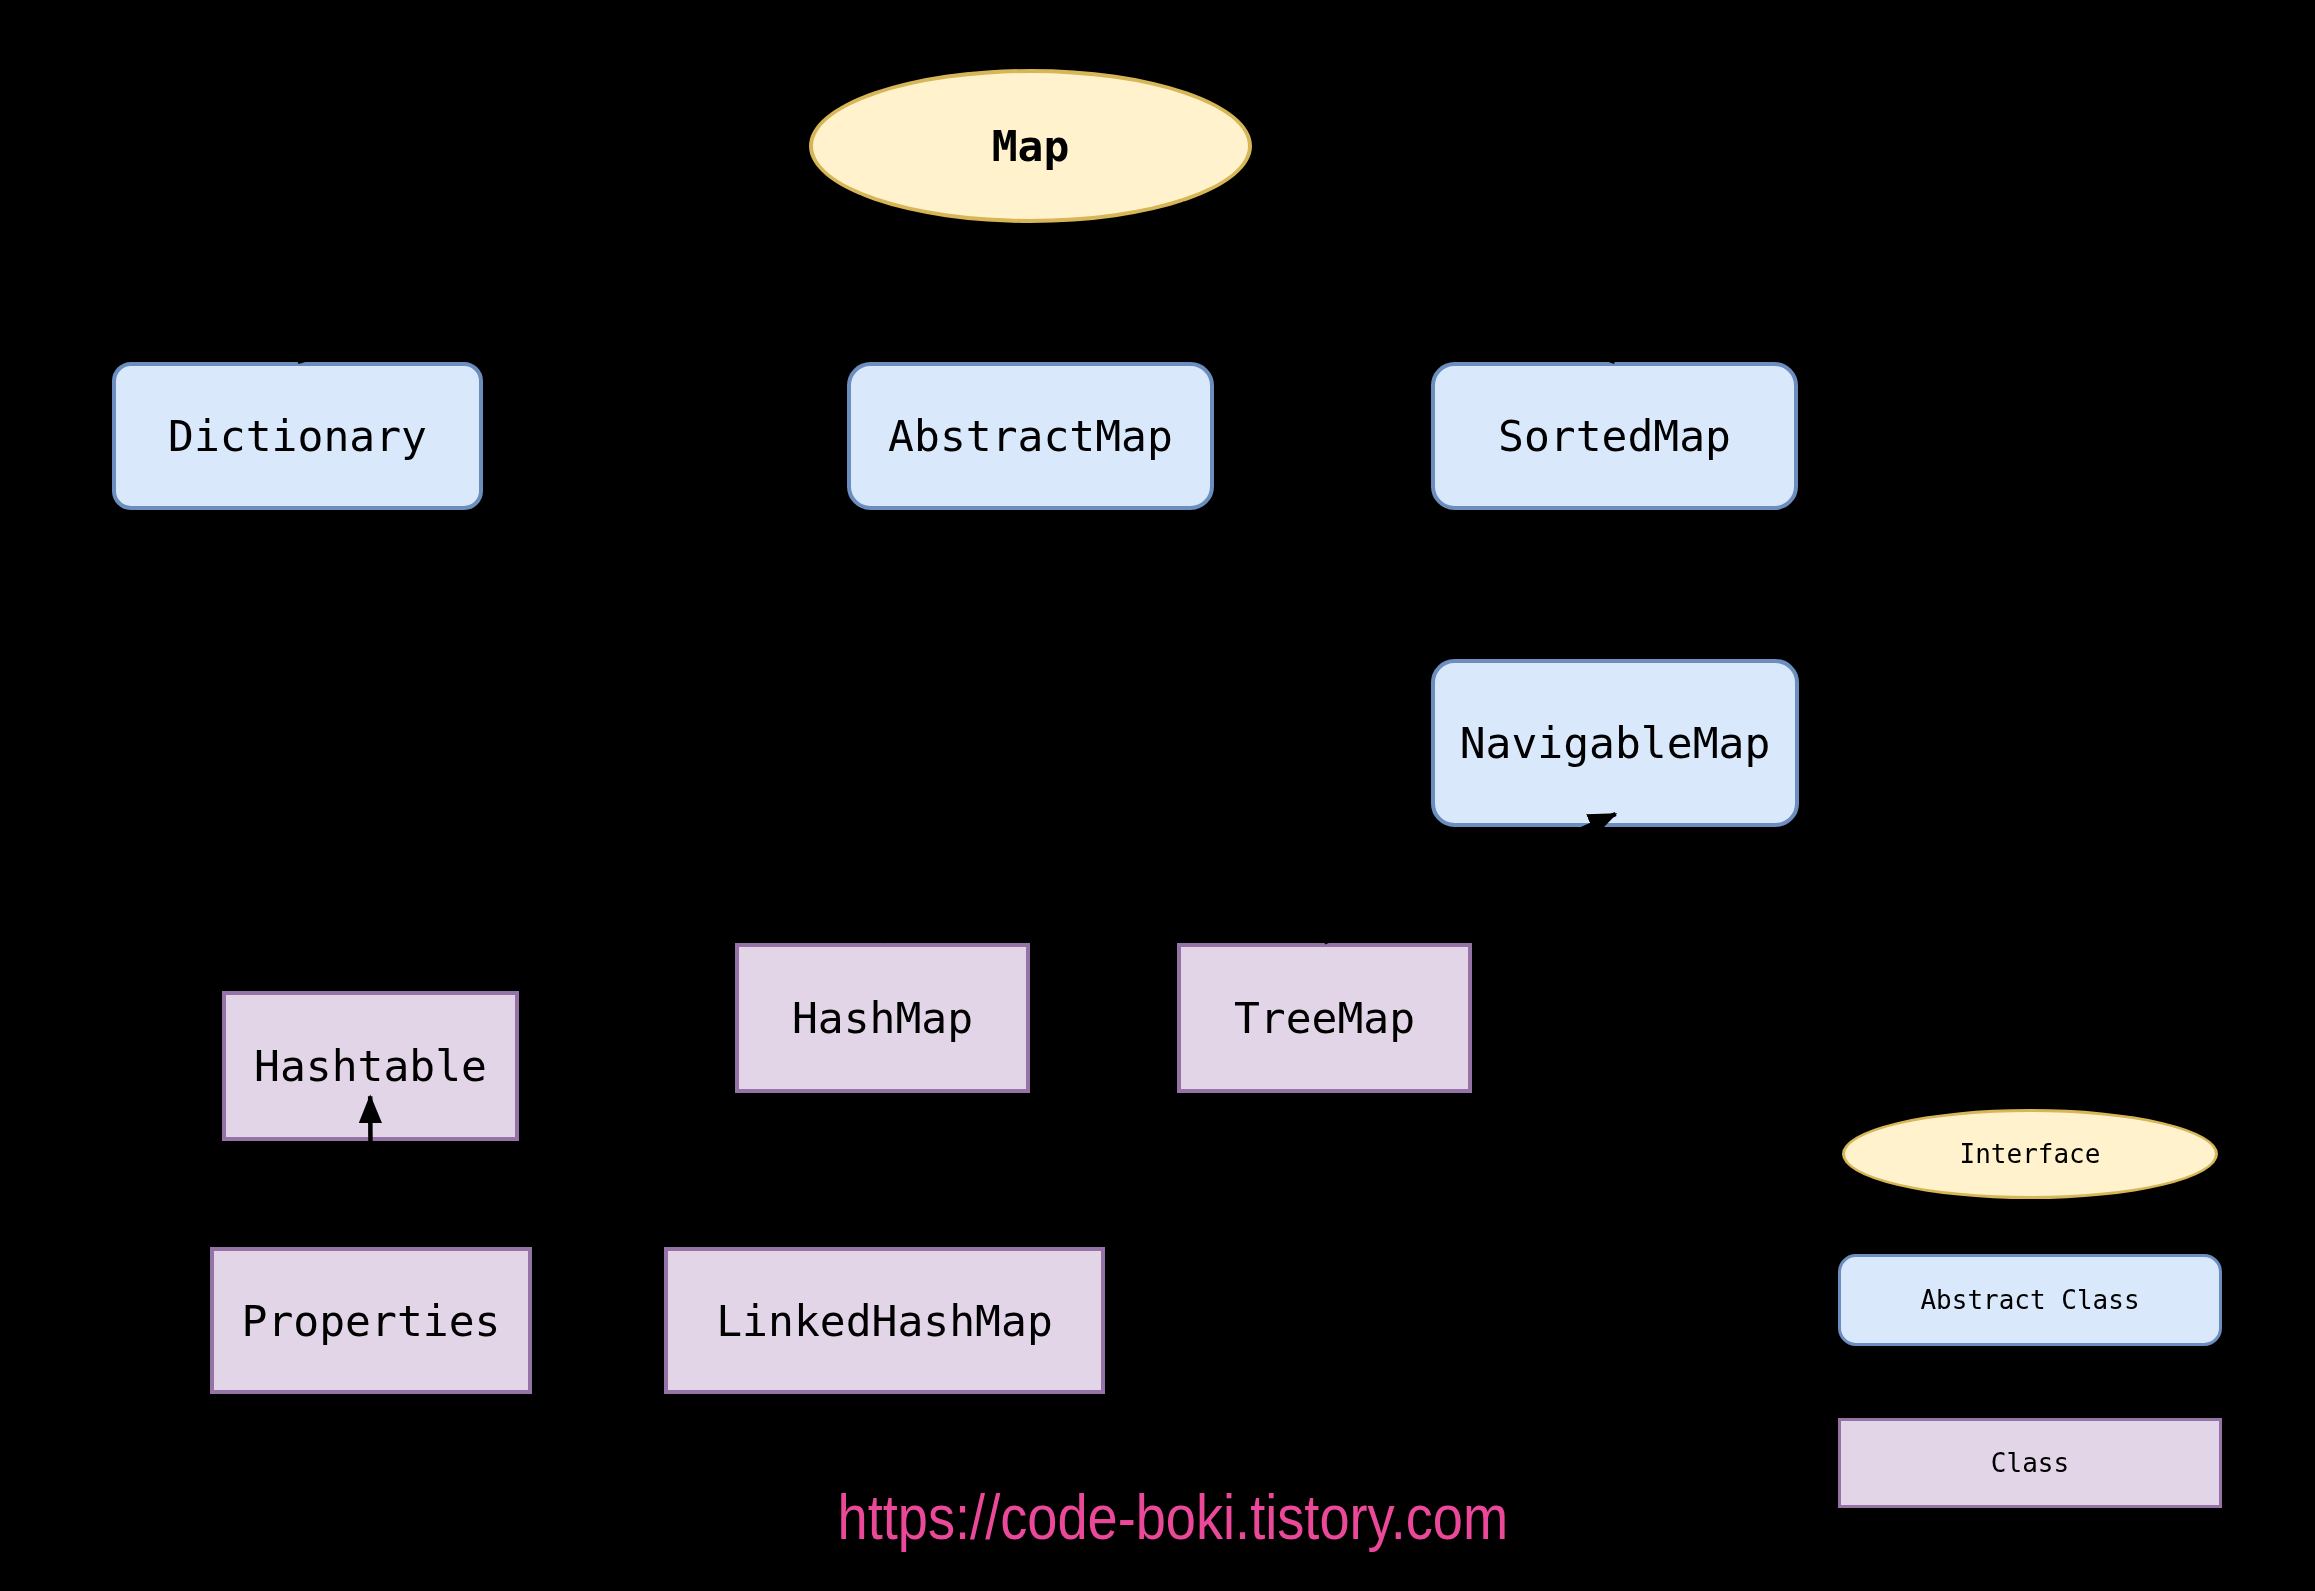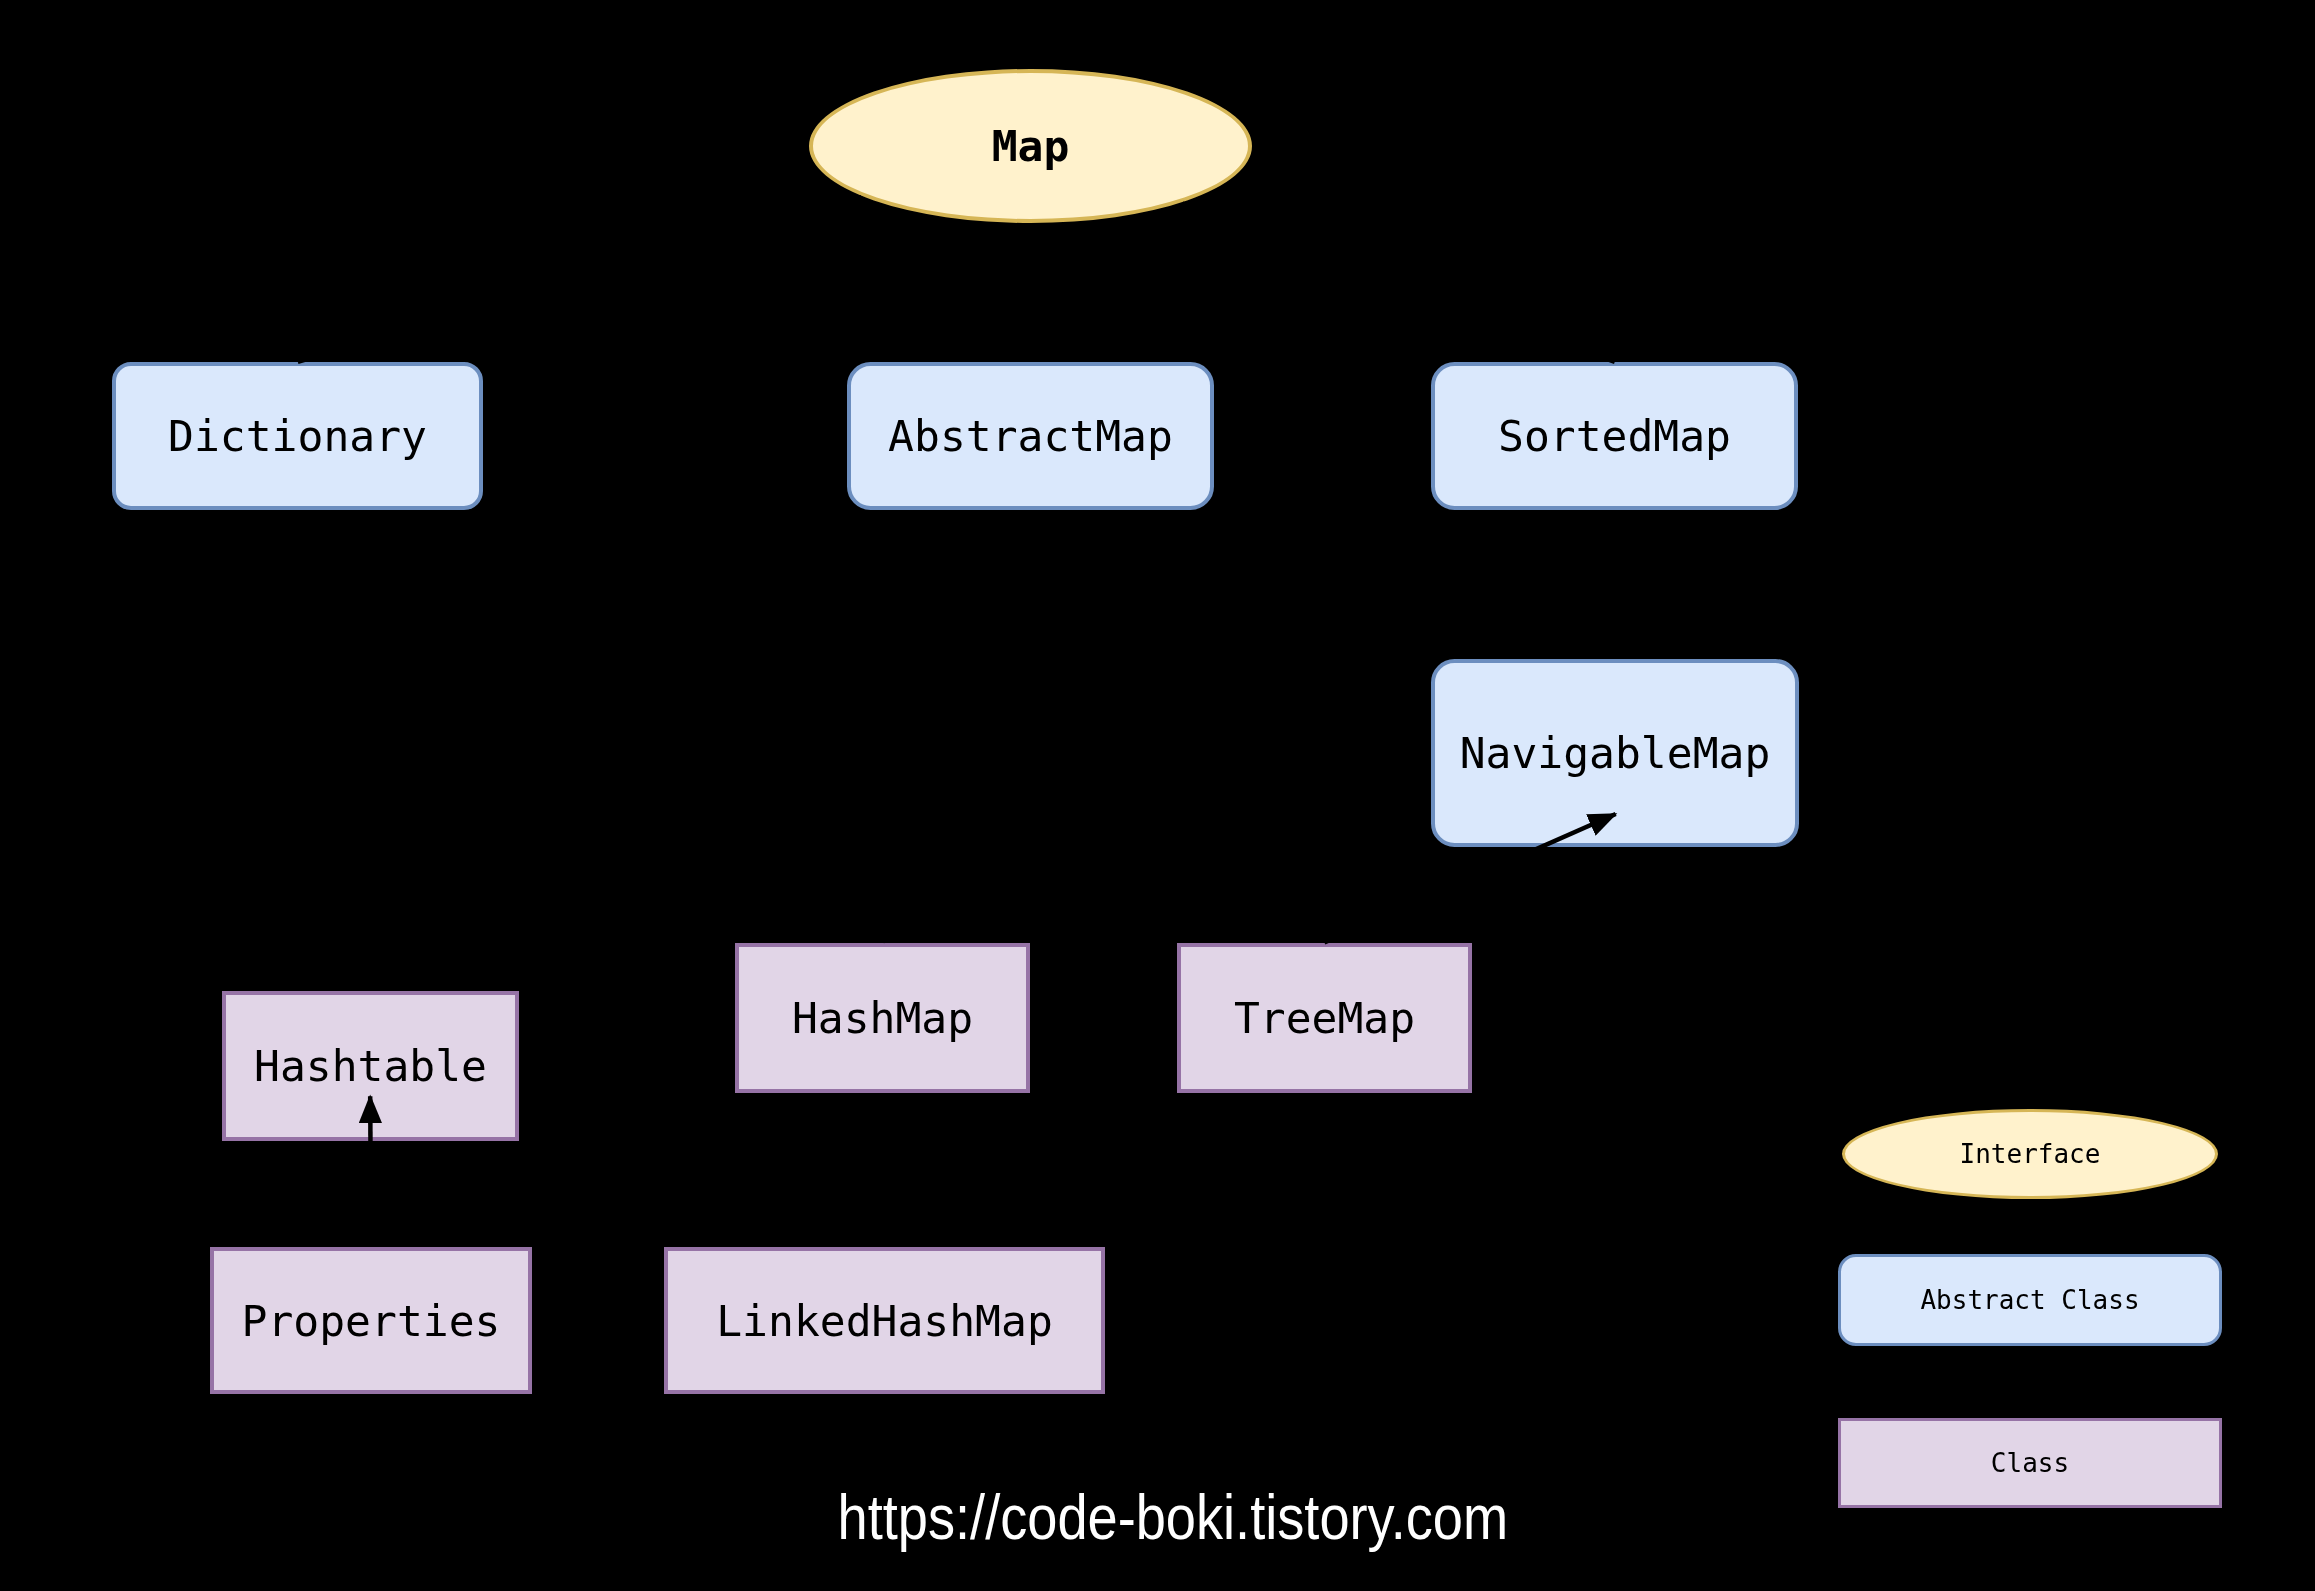--- a/index.html
+++ b/index.html
@@ -13,38 +13,38 @@
   }
   
   .iface{background:#FFF2CC;border:4.5px solid #D6B656;border-radius:50%;}
   .abstract{background:#DAE8FC;border:4.5px solid #6C8EBF;border-radius:23.5px;}
   .cls{background:#E1D5E7;border:4.5px solid #9673A6;border-radius:0;}
   
   .pos-map{left:809px;top:69px;width:443px;height:154px;font-weight:bold;}
   .pos-dictionary{left:112px;top:362px;width:371px;height:148px;border-radius:19px;}
   .pos-abstract-map{left:847px;top:362px;width:367px;height:148px;}
   .pos-sorted-map{left:1431px;top:362px;width:367px;height:148px;}
-  .pos-navigable-map{left:1431px;top:659px;width:368px;height:188px;}
+  .pos-navigable-map{left:1431px;top:659px;width:368px;height:168px;}
   .pos-hashtable{left:222px;top:943px;width:297px;height:150px;margin-top:48px;}
   .pos-hash-map{left:735px;top:943px;width:295px;height:150px;justify-content:center;}
   .pos-tree-map{left:1177px;top:943px;width:295px;height:150px;}
   .pos-properties{left:210px;top:1247px;width:322px;height:147px;}
   .pos-linked-hash-map{left:664px;top:1247px;width:441px;height:147px;}
   
   .legend-node{font-size:26px;}
   .pos-legend-interface{left:1842px;top:1109px;width:376px;height:90px;border-width:3.6px;}
   .pos-legend-abstract{left:1838px;top:1254px;width:384px;height:92px;border-width:3.6px;border-radius:18px;}
   .pos-legend-class{left:1838px;top:1418px;width:384px;height:90px;border-width:3.6px;}
   
   .edge-layer{position:absolute;left:0;top:0;width:2316px;height:1591px;pointer-events:none;}
   
   .footer-url{
     position:absolute;left:630px;top:1476px;width:1086px;height:81px;
     display:flex;align-items:center;justify-content:center;
-    color:#ffffff;font-family:"Liberation Sans","DejaVu Sans",sans-serif;
+    color:#ec4899;font-family:"Liberation Sans","DejaVu Sans",sans-serif;
     font-size:63px;white-space:nowrap;
   }
   .footer-url .squeeze{display:inline-block;transform:scaleX(0.86);transform-origin:center;}
 </style>
 </head>
 <body>
 
 <div class="stage">
 
   <div class="node iface pos-map">

